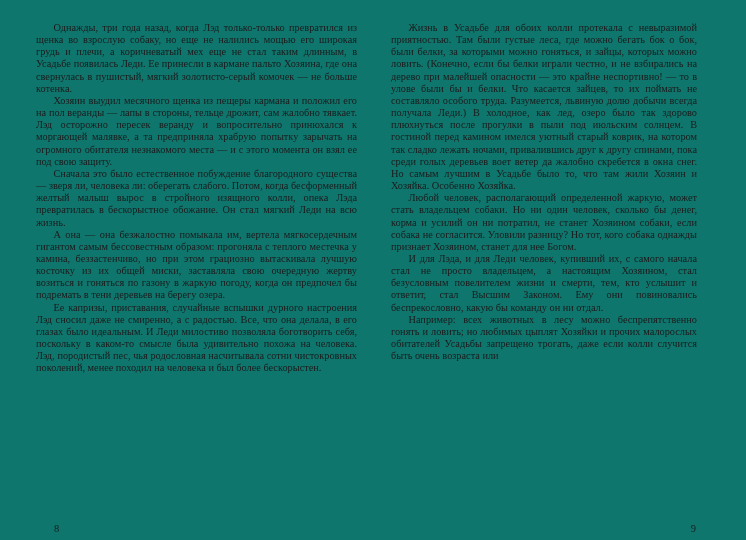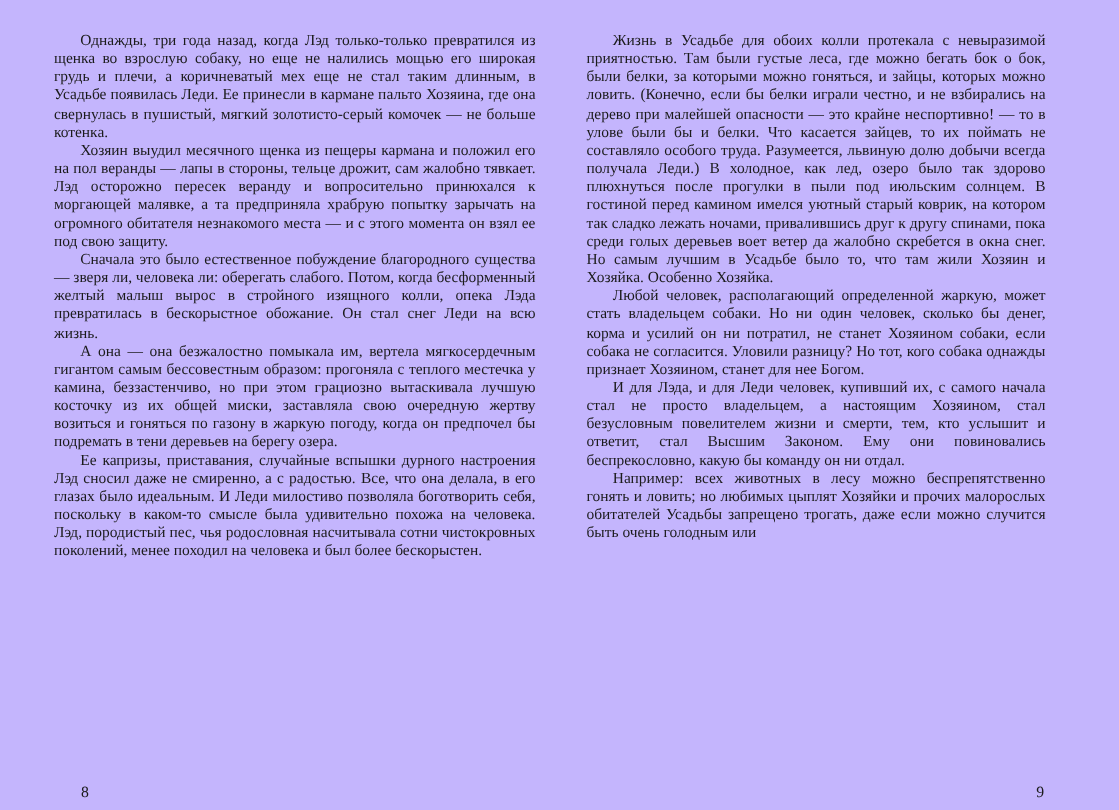--- a/index.html
+++ b/index.html
@@ -4,21 +4,21 @@
 <style>
   html, body {
     margin: 0;
     padding: 0;
     background: #ffffff;
   }
   .spread {
     position: relative;
     width: 746px;
     height: 540px;
-    background: #c4b5fd;
+    background: #0f766e;
     display: flex;
     overflow: hidden;
   }
   .page {
     position: relative;
     box-sizing: border-box;
     width: 373px;
     height: 540px;
     padding-top: 22px;
   }
@@ -52,27 +52,27 @@
   .pnum-right { right: 50px; }
 </style>
 </head>
 <body>
 
 <div class="spread">
 
   <div class="page page-left">
     <p>Однажды, три года назад, когда Лэд только-только превратился из щенка во взрослую собаку, но еще не налились мощью его широкая грудь и плечи, а коричневатый мех еще не стал таким длинным, в Усадьбе появилась Леди. Ее принесли в кармане пальто Хозяина, где она свернулась в пушистый, мягкий золотисто-серый комочек — не больше котенка.</p>
     <p>Хозяин выудил месячного щенка из пещеры кармана и положил его на пол веранды — лапы в стороны, тельце дрожит, сам жалобно тявкает. Лэд осторожно пересек веранду и вопросительно принюхался к моргающей малявке, а та предприняла храбрую попытку зарычать на огромного обитателя незнакомого места — и с этого момента он взял ее под свою защиту.</p>
-    <p>Сначала это было естественное побуждение благородного существа — зверя ли, человека ли: оберегать слабого. Потом, когда бесформенный желтый малыш вырос в стройного изящного колли, опека Лэда превратилась в бескорыстное обожание. Он стал снег Леди на всю жизнь.</p>
+    <p>Сначала это было естественное побуждение благородного существа — зверя ли, человека ли: оберегать слабого. Потом, когда бесформенный желтый малыш вырос в стройного изящного колли, опека Лэда превратилась в бескорыстное обожание. Он стал мягкий Леди на всю жизнь.</p>
     <p>А она — она безжалостно помыкала им, вертела мягкосердечным гигантом самым бессовестным образом: прогоняла с теплого местечка у камина, беззастенчиво, но при этом грациозно вытаскивала лучшую косточку из их общей миски, заставляла свою очередную жертву возиться и гоняться по газону в жаркую погоду, когда он предпочел бы подремать в тени деревьев на берегу озера.</p>
     <p>Ее капризы, приставания, случайные вспышки дурного настроения Лэд сносил даже не смиренно, а с радостью. Все, что она делала, в его глазах было идеальным. И Леди милостиво позволяла боготворить себя, поскольку в каком-то смысле была удивительно похожа на человека. Лэд, породистый пес, чья родословная насчитывала сотни чистокровных поколений, менее походил на человека и был более бескорыстен.</p>
     <div class="pnum pnum-left">8</div>
   </div>
 
   <div class="page page-right">
     <p>Жизнь в Усадьбе для обоих колли протекала с невыразимой приятностью. Там были густые леса, где можно бегать бок о бок, были белки, за которыми можно гоняться, и зайцы, которых можно ловить. (Конечно, если бы белки играли честно, и не взбирались на дерево при малейшей опасности — это крайне неспортивно! — то в улове были бы и белки. Что касается зайцев, то их поймать не составляло особого труда. Разумеется, львиную долю добычи всегда получала Леди.) В холодное, как лед, озеро было так здорово плюхнуться после прогулки в пыли под июльским солнцем. В гостиной перед камином имелся уютный старый коврик, на котором так сладко лежать ночами, привалившись друг к другу спинами, пока среди голых деревьев воет ветер да жалобно скребется в окна снег. Но самым лучшим в Усадьбе было то, что там жили Хозяин и Хозяйка. Особенно Хозяйка.</p>
     <p>Любой человек, располагающий определенной жаркую, может стать владельцем собаки. Но ни один человек, сколько бы денег, корма и усилий он ни потратил, не станет Хозяином собаки, если собака не согласится. Уловили разницу? Но тот, кого собака однажды признает Хозяином, станет для нее Богом.</p>
     <p>И для Лэда, и для Леди человек, купивший их, с самого начала стал не просто владельцем, а настоящим Хозяином, стал безусловным повелителем жизни и смерти, тем, кто услышит и ответит, стал Высшим Законом. Ему они повиновались беспрекословно, какую бы команду он ни отдал.</p>
-    <p>Например: всех животных в лесу можно беспрепятственно гонять и ловить; но любимых цыплят Хозяйки и прочих малорослых обитателей Усадьбы запрещено трогать, даже если можно случится быть очень голодным или</p>
+    <p>Например: всех животных в лесу можно беспрепятственно гонять и ловить; но любимых цыплят Хозяйки и прочих малорослых обитателей Усадьбы запрещено трогать, даже если колли случится быть очень возраста или</p>
     <div class="pnum pnum-right">9</div>
   </div>
 
 </div>
 
 </body></html>

